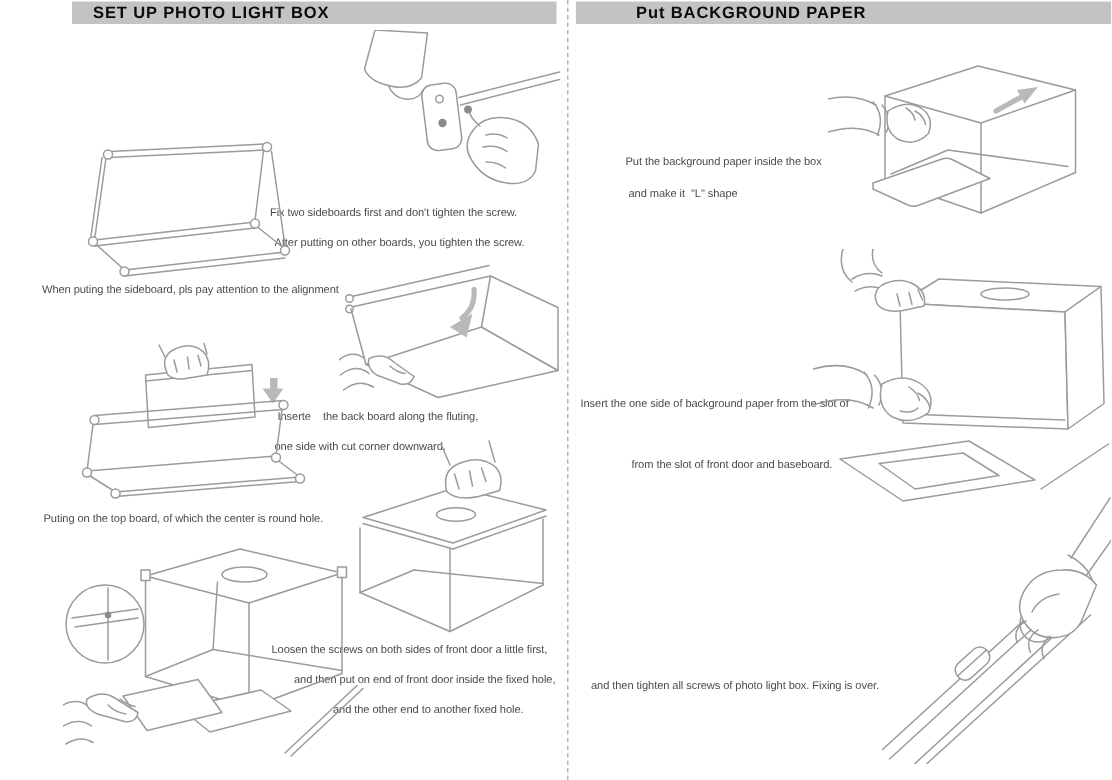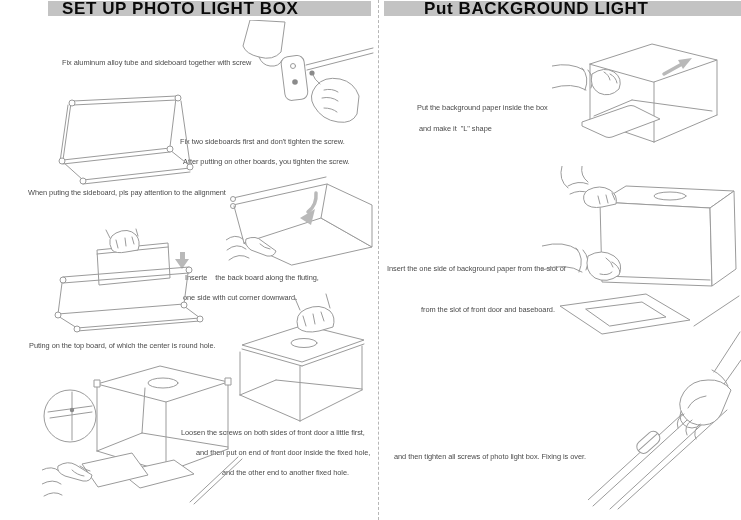--- a/index.html
+++ b/index.html
@@ -1,18 +1,18 @@
 <!DOCTYPE html>
 <html><head>
 <meta charset="utf-8">
 <style>
   html,body{margin:0;padding:0;background:#fff;}
   .page{position:relative;width:741px;height:520px;background:#ffffff;font-family:"Liberation Sans",sans-serif;overflow:hidden;}
   .divider{position:absolute;left:378px;top:0;height:520px;width:0;border-left:1px dashed #b6b6b6;}
-  .hdr{position:absolute;top:1px;height:15px;background:#c3c3c3;display:flex;align-items:center;font-weight:bold;font-size:17px;letter-spacing:.6px;color:#0a0a0a;}
+  .hdr{position:absolute;top:1px;height:15px;background:#c3c3c3;display:flex;align-items:center;font-weight:bold;font-size:11px;letter-spacing:.6px;color:#0a0a0a;}
   .hdr-left{left:48px;width:323px;padding-left:14px;box-sizing:border-box;}
   .hdr-right{left:384px;width:357px;padding-left:40px;box-sizing:border-box;}
   .txt{position:absolute;font-size:7.4px;letter-spacing:-.05px;color:#4a4a4a;white-space:pre;line-height:9px;}
   .illus{position:absolute;}
   .illus svg{display:block;width:100%;height:100%;}
   .ln{fill:none;stroke:#9b9b9b;stroke-width:1;stroke-linecap:round;stroke-linejoin:round;}
   .fw{fill:#ffffff;stroke:#9b9b9b;stroke-width:1;stroke-linejoin:round;}
   .jt{fill:#ffffff;stroke:#9b9b9b;stroke-width:1;}
   .ar{fill:#b9b9b9;}
   .as{fill:none;stroke:#b9b9b9;stroke-width:3.5;stroke-linecap:round;}
@@ -22,24 +22,23 @@
 <body>
 
 <div class="page">
 
   <div class="divider"></div>
 
   <div class="hdr hdr-left">
     <span>SET UP PHOTO LIGHT BOX</span>
   </div>
   <div class="hdr hdr-right">
-    <span>Put BACKGROUND LIGHT</span>
-  </div>
-
-  <div class="txt" style="left:62px;top:58px">Fix aluminum alloy tube and sideboard together with screw</div>
+    <span>Put BACKGROUND PAPER</span>
+  </div>
+
 
   <div class="txt" style="left:180px;top:137px">Fix two sideboards first and don't tighten the screw.</div>
   <div class="txt" style="left:183px;top:157px">After putting on other boards, you tighten the screw.</div>
 
   <div class="txt" style="left:28px;top:188px">When puting the sideboard, pls pay attention to the alignment</div>
 
   <div class="txt" style="left:185px;top:273px">Inserte    the back board along the fluting,</div>
   <div class="txt" style="left:183px;top:293px">one side with cut corner downward.</div>
 
   <div class="txt" style="left:29px;top:341px">Puting on the top board, of which the center is round hole.</div>

